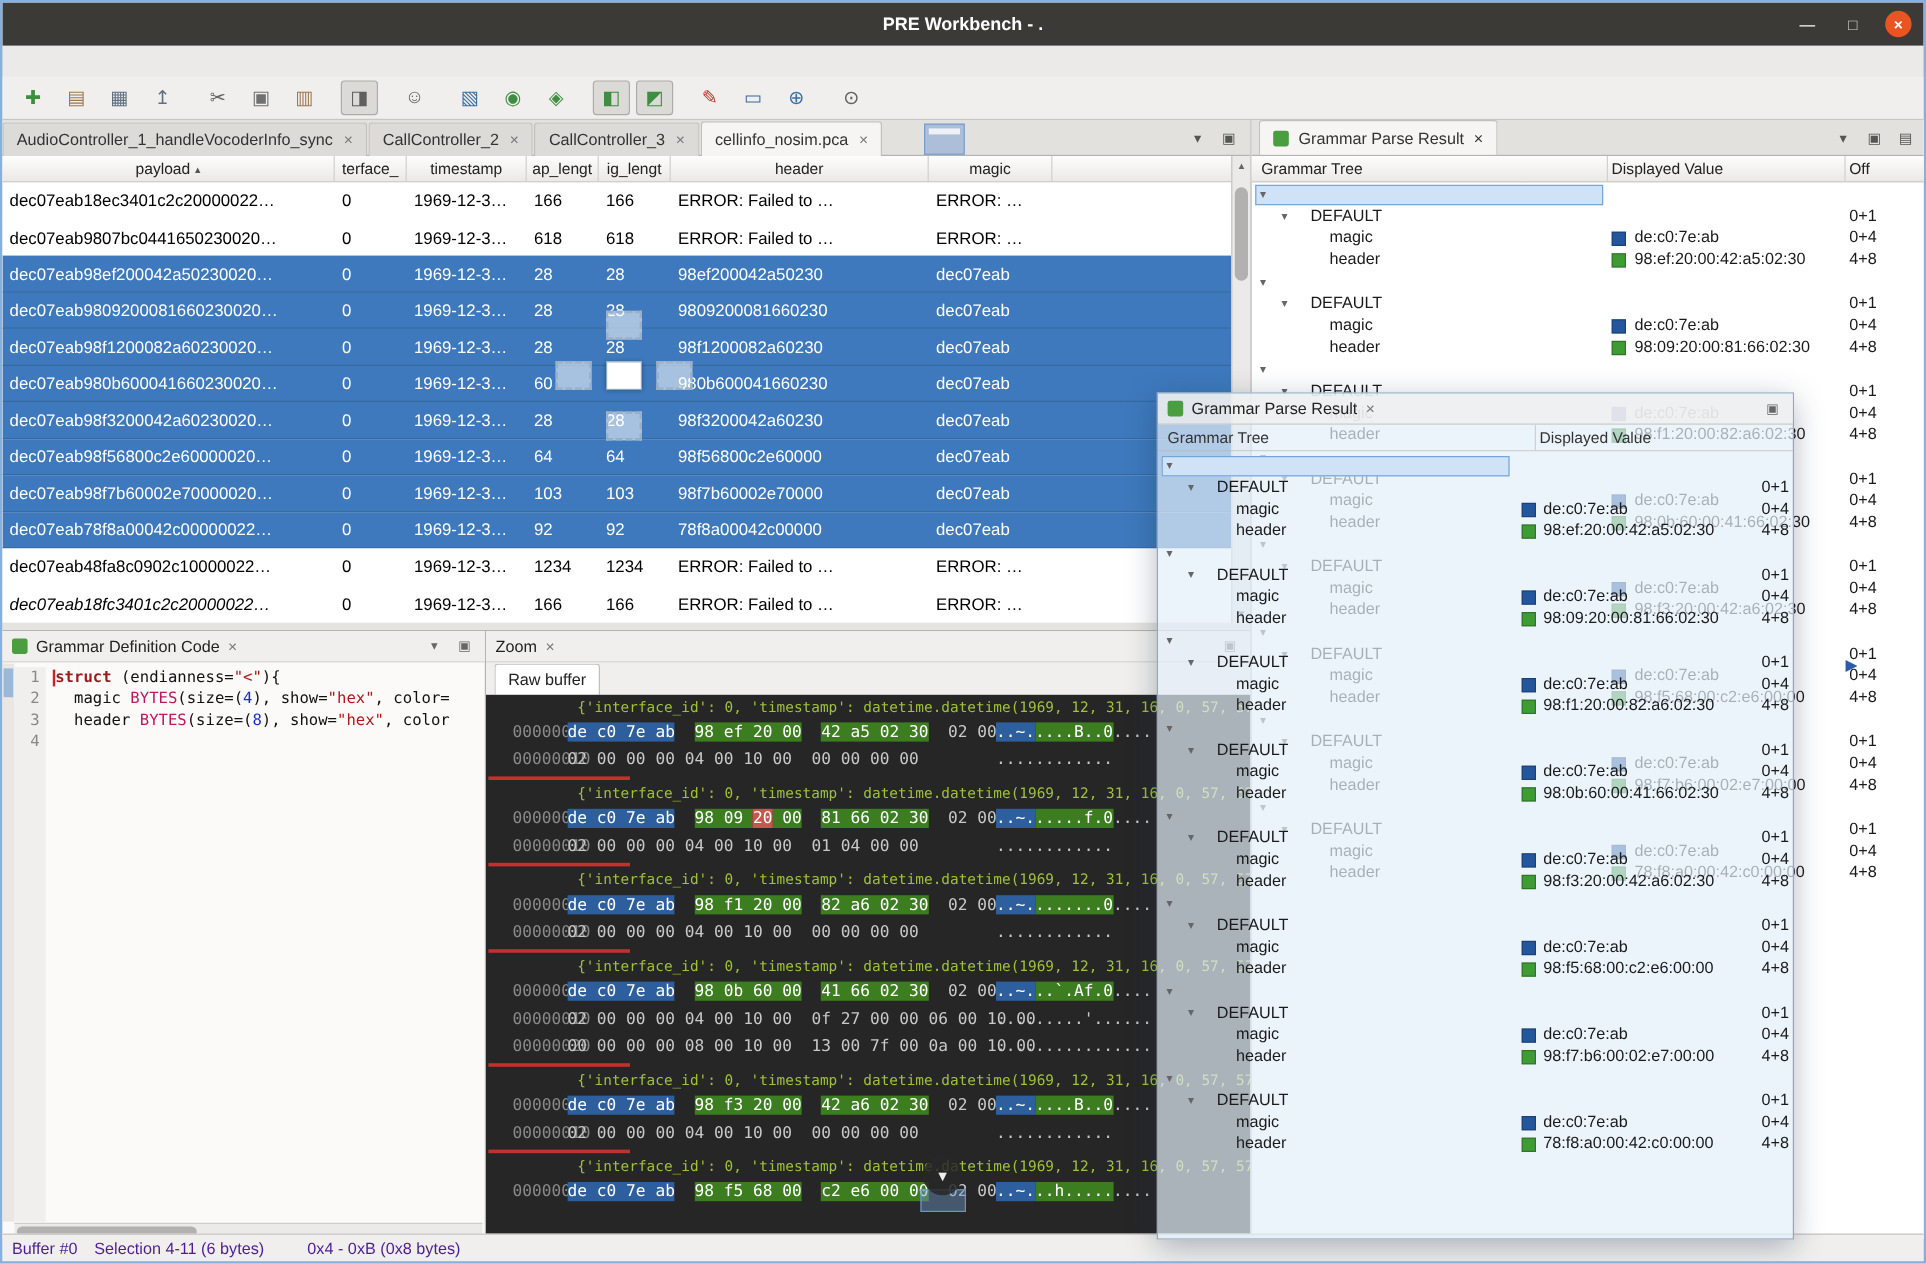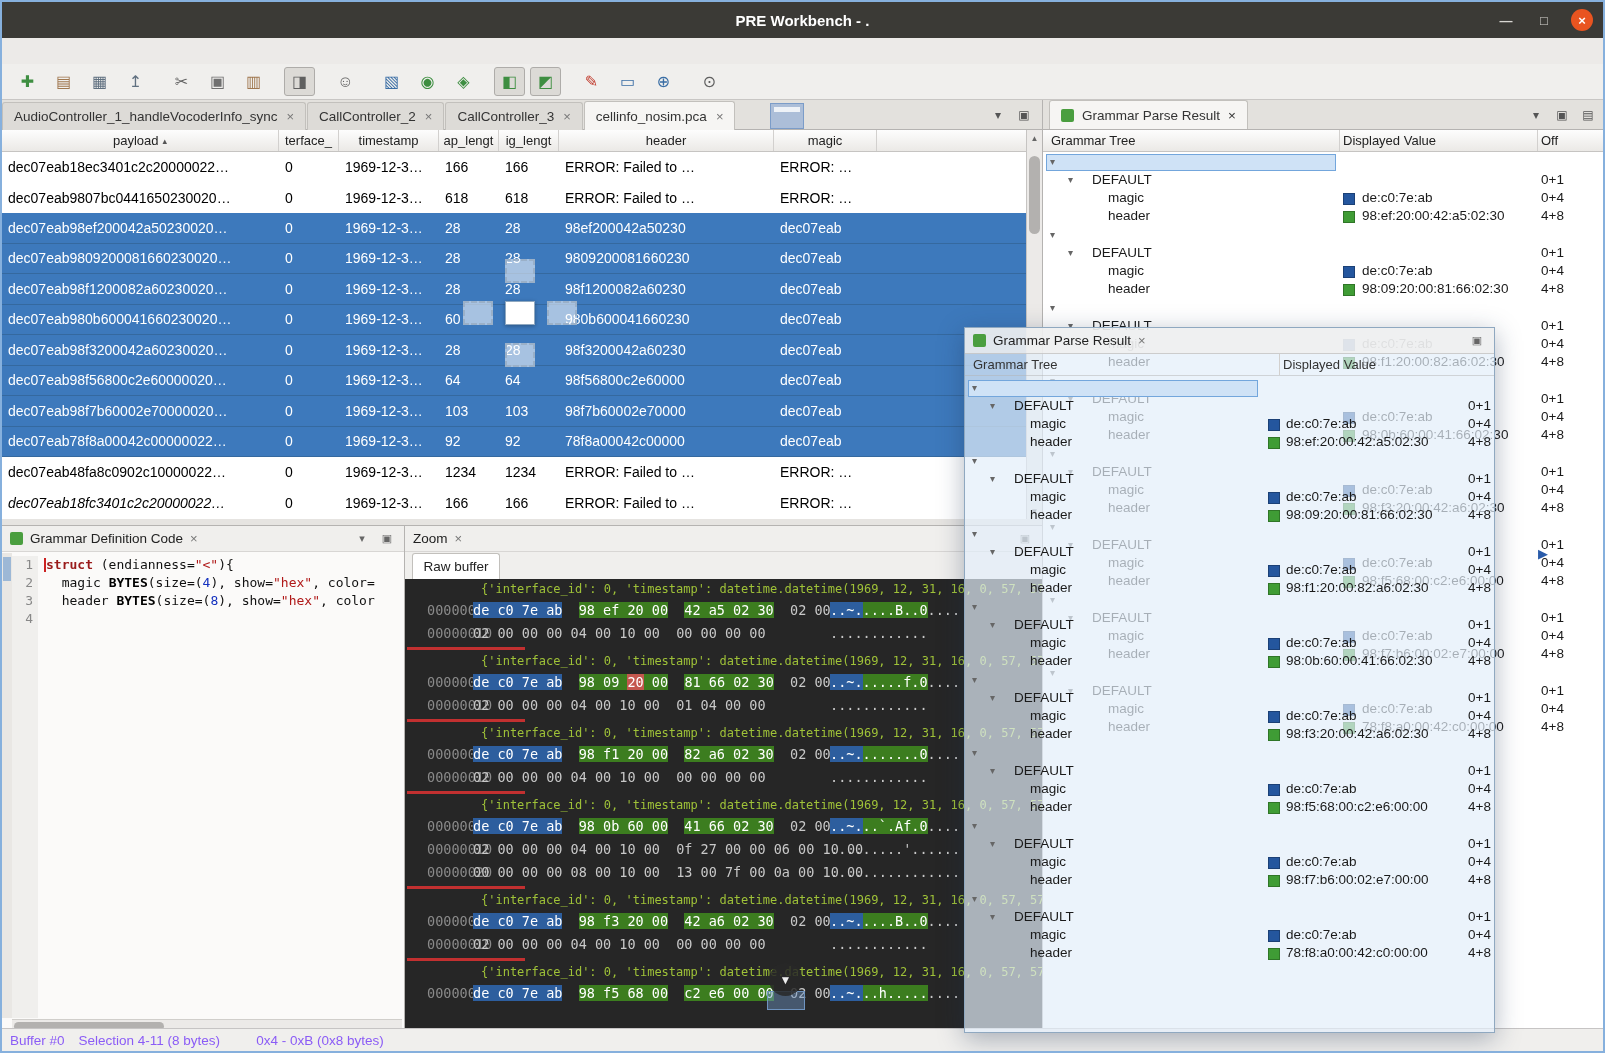--- a/index.html
+++ b/index.html
@@ -51,21 +51,21 @@
 .ptbtn{width:18px;height:18px;display:flex;align-items:center;justify-content:center;color:#666;font-size:11px}
 
 #code-panel{position:absolute;left:0;top:523px;width:403px;height:507px;background:#fbfaf9;border-top:1px solid #b5b3b1;border-right:1px solid #b5b3b1}
 .ruler{position:absolute;left:0;top:27px;width:10px;bottom:14px;background:#e9e7e4}
 .rmark{position:absolute;left:1px;top:4px;width:8px;height:24px;background:#9db8d6}
 .gutter{position:absolute;left:10px;top:30px;width:26px;bottom:14px;background:#f0efed;color:#888;font:13px "DejaVu Sans Mono",monospace;text-align:right;padding-right:5px}
 .gline{height:18px;line-height:18px}
 #code-lines{position:absolute;left:44px;top:30px;right:2px;bottom:14px;font:13px "DejaVu Sans Mono",monospace;overflow:hidden}
 .cline{height:18px;line-height:18px;white-space:pre}
 .hl-kw{color:#9a1b1b;font-weight:bold}
-.hl-ty{color:#000000;font-weight:bold}
+.hl-ty{color:#be185d;font-weight:normal}
 .hl-str{color:#b01818}
 .hl-num{color:#1330bf}
 .hl-pl{color:#111}
 .caret{position:absolute;left:42px;top:32px;width:2px;height:14px;background:#cc2222}
 .hscroll{position:absolute;left:10px;right:2px;bottom:0;height:13px;background:#eceae8;border-top:1px solid #d0cecb}
 .hthumb{position:absolute;left:2px;top:2px;width:150px;height:9px;border-radius:5px;background:#b3b1af}
 
 #zoom-panel{position:absolute;left:403px;top:523px;width:637px;height:507px;background:#f0efed;border-top:1px solid #b5b3b1}
 .zoom-tab{position:absolute;top:27px;left:7px;width:88px;height:26px;background:#fff;border:1px solid #c2c0bc;border-bottom:none;display:flex;align-items:center;justify-content:center;font-size:13.5px;color:#222;border-radius:3px 3px 0 0}
 .hexarea{position:absolute;left:0;top:53px;right:0;bottom:0;background:#262626;overflow:hidden;font-family:"DejaVu Sans Mono",monospace}
@@ -106,21 +106,21 @@
 .dnd-ghost{border:2px dashed #9ab0c8;background:rgba(255,255,255,.55)}
 
 #float-panel{position:absolute;left:962px;top:325px;width:531px;height:706px;background:rgba(226,238,250,.7);border:1px solid #8fa8c0;box-shadow:0 6px 24px rgba(30,50,80,.35);z-index:60}
 #float-panel .panel-title{background:rgba(240,239,237,.75);border-bottom:1px solid rgba(180,180,180,.6)}
 #fhead{position:relative;height:22px;border-bottom:1px solid rgba(180,180,180,.5);font-size:13px;color:#333}
 #ftree{position:absolute;left:0;top:50px;right:0;bottom:0;overflow:hidden;padding-top:2px}
 #float-panel .swatch{left:303px}
 #float-panel .val{left:321px}
 #float-panel .offv{left:503px}
 
-.statusbar{position:absolute;left:0;right:0;bottom:0;height:23px;background:#f0efed;border-top:1px solid #c6c4c4;display:flex;align-items:center;font-size:13.5px;color:#8b5cf6;padding-left:8px;z-index:10}
+.statusbar{position:absolute;left:0;right:0;bottom:0;height:23px;background:#f0efed;border-top:1px solid #c6c4c4;display:flex;align-items:center;font-size:13.5px;color:#4c1d95;padding-left:8px;z-index:10}
 .statusbar .s1{margin-right:14px}
 .statusbar .s2{margin-right:36px}
 </style>
 </head>
 <body>
 
 <div id="window">
 
   <div class="titlebar">
     <span>PRE Workbench - .</span>
@@ -819,17 +819,17 @@
             <span class="swatch" style="background: rgb(63, 156, 53);"></span>
             <span class="val">78:f8:a0:00:42:c0:00:00</span>
             <span class="offv">4+8</span>
           </div>
         </div>
       </div>
   </div>
 
   <div class="statusbar">
     <span class="s1">Buffer #0</span>
-    <span class="s2">Selection 4-11 (8 bytes)</span>
+    <span class="s2">Selection 4-11 (6 bytes)</span>
     <span>0x4 - 0xB (0x8 bytes)</span>
   </div>
 
 </div>
 
 </body></html>

